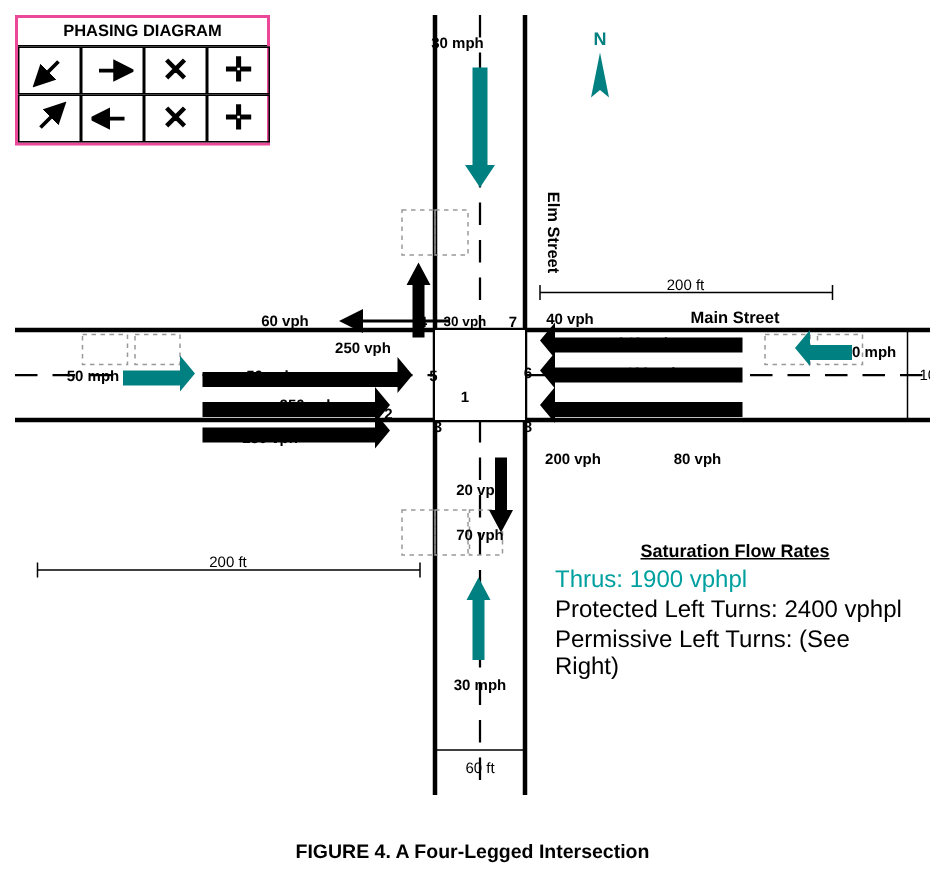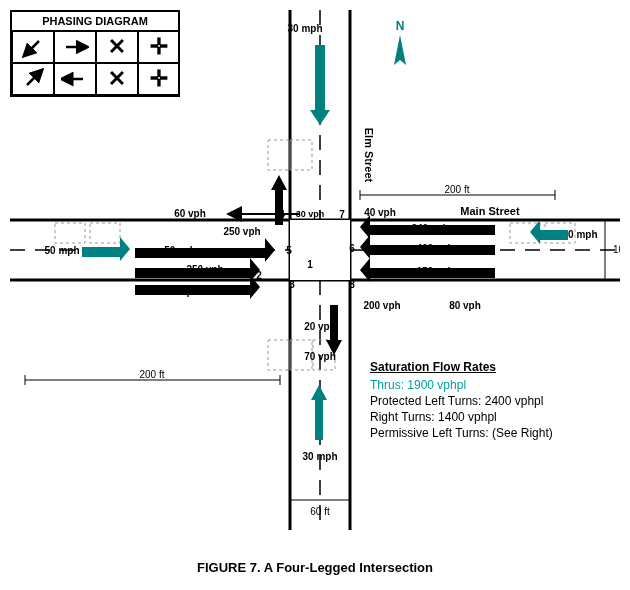--- a/index.html
+++ b/index.html
@@ -17,21 +17,21 @@
       height: 590px;
       position: relative;
       background: #fff;
     }
 
     
     .phasing-box {
       position: absolute;
       top: 10px;
       left: 10px;
-      border: 2px solid #000000;
+      border: 2px solid #ec4899;
       width: 170px;
     }
     .phasing-title {
       text-align: center;
       font-weight: bold;
       font-size: 11px;
       padding: 3px;
       border-bottom: 1px solid #000;
     }
     .phasing-grid {
@@ -55,23 +55,24 @@
       position: absolute;
       top: 360px;
       left: 370px;
       width: 240px;
     }
     .saturation-title {
       font-weight: bold;
       font-size: 12px;
       text-decoration: underline;
       margin-bottom: 4px;
+      text-align: center;
     }
     .saturation-line {
-      font-size: 12px;
+      font-size: 16px;
       margin-bottom: 2px;
     }
     .sat-cyan { color: #00a0a0; }
 
     
     .figure-caption {
       position: absolute;
       bottom: 15px;
       left: 0;
       width: 630px;
@@ -305,19 +306,18 @@
     <line x1="280" y1="485" x2="280" y2="495" stroke="#000" stroke-width="1"></line>
     <line x1="340" y1="485" x2="340" y2="495" stroke="#000" stroke-width="1"></line>
     <text x="310" y="505" font-size="10" text-anchor="middle">60 ft</text>
 
   </svg>
 
   <div class="saturation-box">
     <div class="saturation-title">Saturation Flow Rates</div>
     <div class="saturation-line sat-cyan">Thrus:  1900 vphpl</div>
     <div class="saturation-line">Protected Left Turns:  2400 vphpl</div>
-    <div class="saturation-line">Right Turns:  1400 vphpl</div>
     <div class="saturation-line">Permissive Left Turns: (See Right)</div>
   </div>
 
-  <div class="figure-caption">FIGURE 7.  A Four-Legged Intersection</div>
+  <div class="figure-caption">FIGURE 4.  A Four-Legged Intersection</div>
 
 </div>
 
 </body></html>

